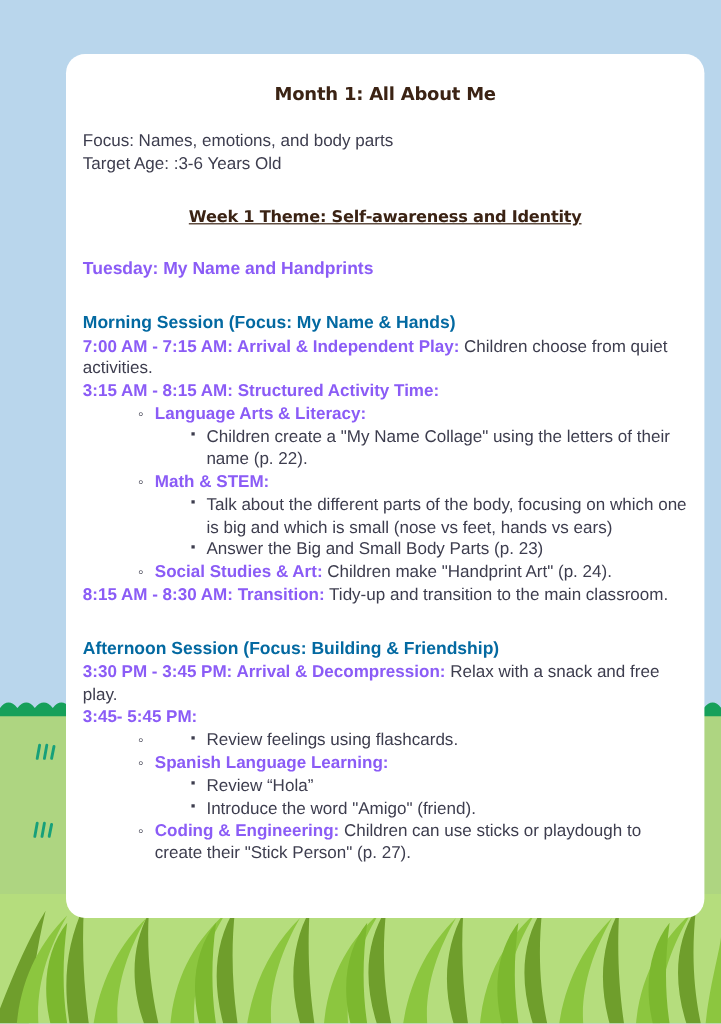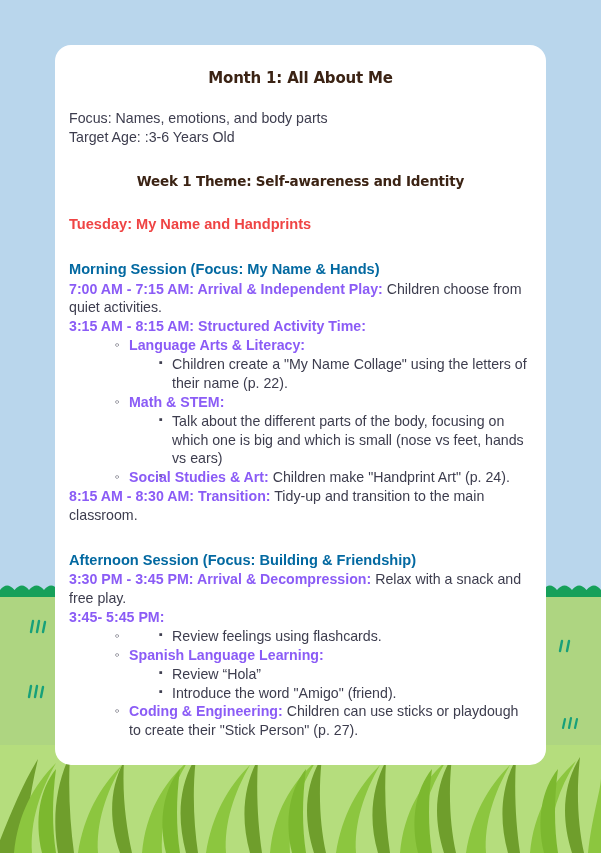--- a/index.html
+++ b/index.html
@@ -53,21 +53,21 @@
     top: 745px;
     width: 601px;
     height: 108px;
   }
 
   
   .card {
     position: absolute;
     left: 55px;
     top: 45px;
-    width: 491px;
+    width: 532px;
     height: 720px;
     background: #ffffff;
     border-radius: 16px;
     box-sizing: border-box;
     padding: 0;
     overflow: hidden;
     z-index: 5;
   }
   .card-inner {
     padding: 18px 14px 10px 14px;
@@ -81,37 +81,38 @@
     text-align: center;
     letter-spacing: -0.2px;
   }
   .doc-title {
     font-size: 15px;
     margin: 6px 0 0 0;
   }
   .week-theme {
     font-size: 13.5px;
     margin: 26px 0 0 0;
+    text-decoration: underline;
   }
 
   .body-text {
     color: #3d3d4e;
     font-size: 14.2px;
     line-height: 1.33;
   }
   .meta-block {
     margin-top: 22px;
   }
   .meta-line {
     white-space: nowrap;
   }
   .day-heading {
     margin-top: 26px;
     font-weight: bold;
-    color: #ef4444;
+    color: #8b5cf6;
     font-size: 14.6px;
   }
   .session-block {
     margin-top: 26px;
   }
   .session-title {
     font-weight: bold;
     color: #0369a1;
     font-size: 14.6px;
   }
@@ -260,21 +261,21 @@
         <div class="session-block">
           <div class="body-text session-title">Morning Session  (Focus: My Name &amp; Hands)</div>
           <div class="body-text para"><span class="bold-lead">7:00 AM - 7:15 AM: Arrival &amp; Independent Play:</span><span> Children choose from quiet activities.</span></div>
           <div class="body-text para"><span class="bold-lead">3:15 AM - 8:15 AM: Structured Activity Time:</span></div>
           <ul class="lvl1 body-text">
             <li><span class="marker">◦</span><span class="bold-lead">Language Arts &amp; Literacy:</span><ul class="lvl2">
                 <li><span class="marker">▪</span><span>Children create a "My Name Collage" using the letters of their name (p. 22).</span></li>
               </ul></li>
             <li><span class="marker">◦</span><span class="bold-lead">Math &amp; STEM:</span><ul class="lvl2">
                 <li><span class="marker">▪</span><span>Talk about the different parts of the body, focusing on which one is big and which is small (nose vs feet, hands vs ears)</span></li>
-                <li><span class="marker">▪</span></li>
+                <li><span class="marker">▪</span><span>Answer the Big and Small Body Parts (p. 23)</span></li>
               </ul></li>
             <li><span class="marker">◦</span><span class="bold-lead">Social Studies &amp; Art:</span><span> Children make "Handprint Art" (p. 24).</span></li>
           </ul>
           <div class="body-text para"><span class="bold-lead">8:15 AM - 8:30 AM: Transition:</span><span> Tidy-up and transition to the main classroom.</span></div>
         </div>
         <div class="session-block">
           <div class="body-text session-title">Afternoon Session (Focus: Building &amp; Friendship)</div>
           <div class="body-text para"><span class="bold-lead">3:30 PM - 3:45 PM: Arrival &amp; Decompression:</span><span> Relax with a snack and free play.</span></div>
           <div class="body-text para"><span class="bold-lead">3:45- 5:45 PM:</span></div>
           <ul class="lvl1 body-text">

